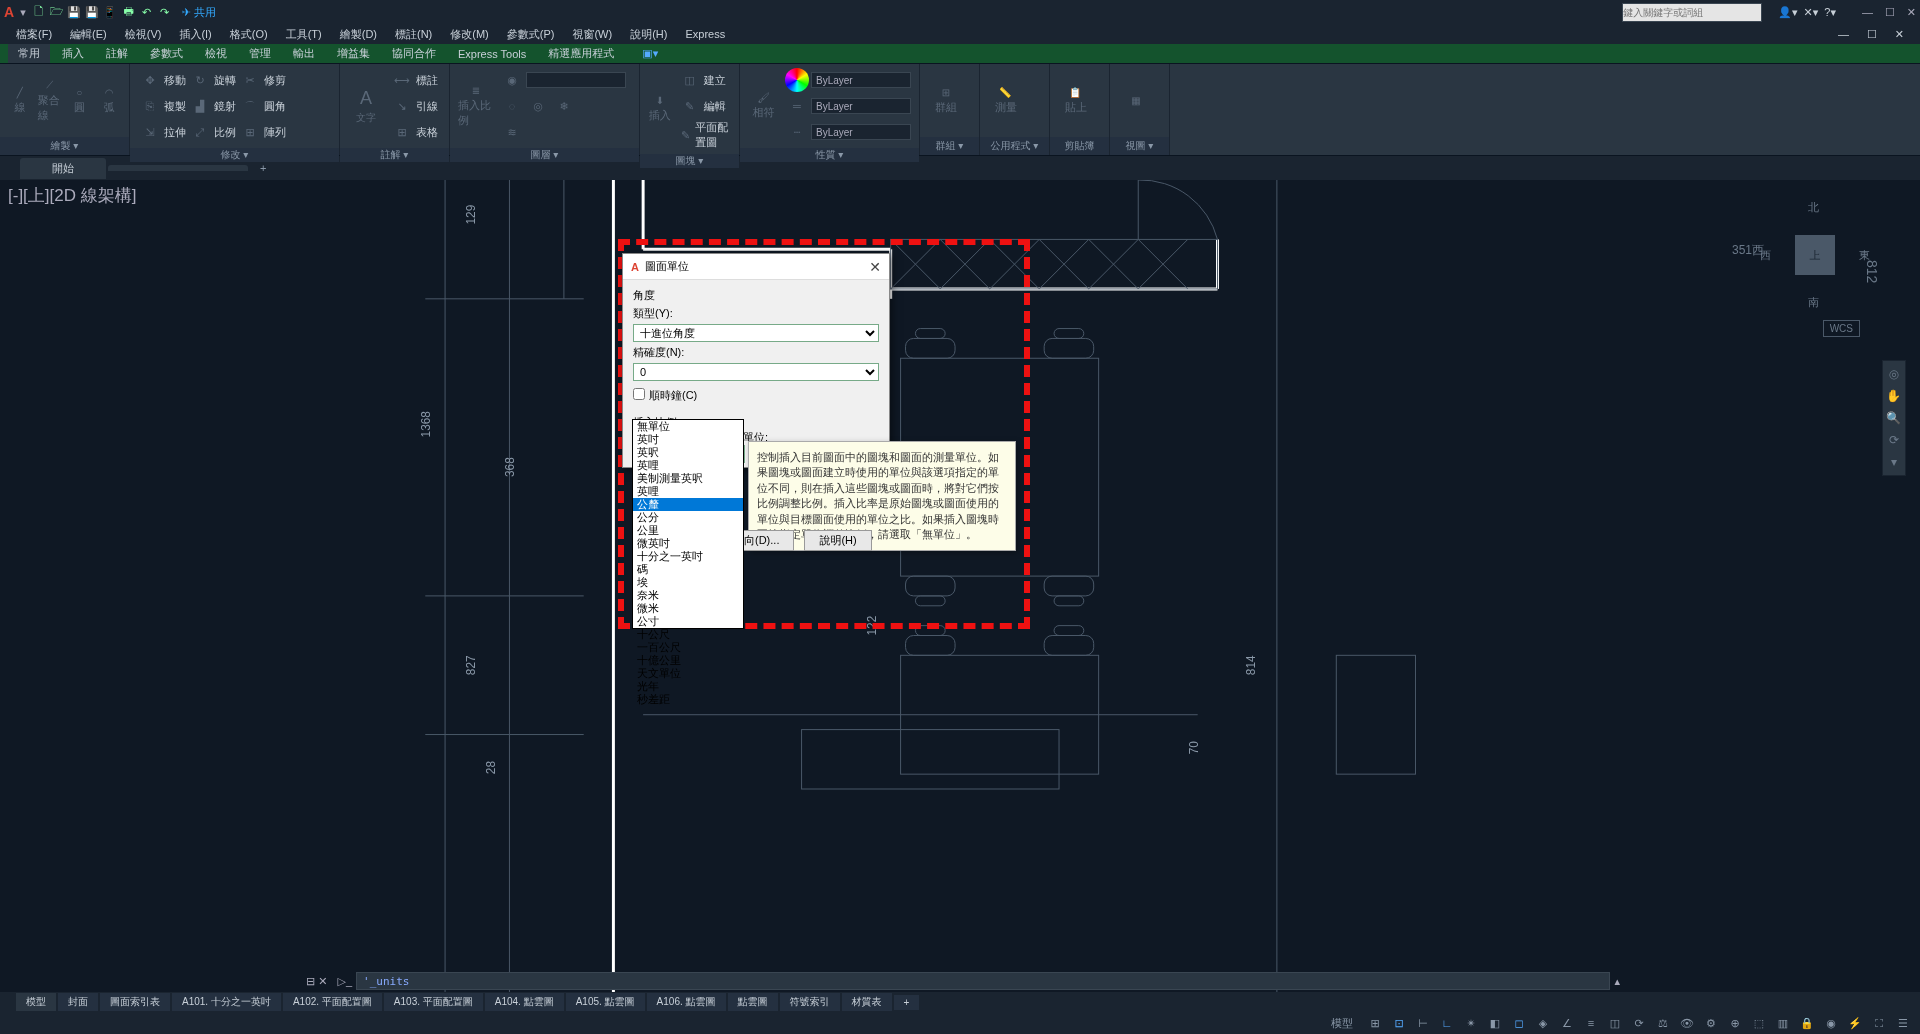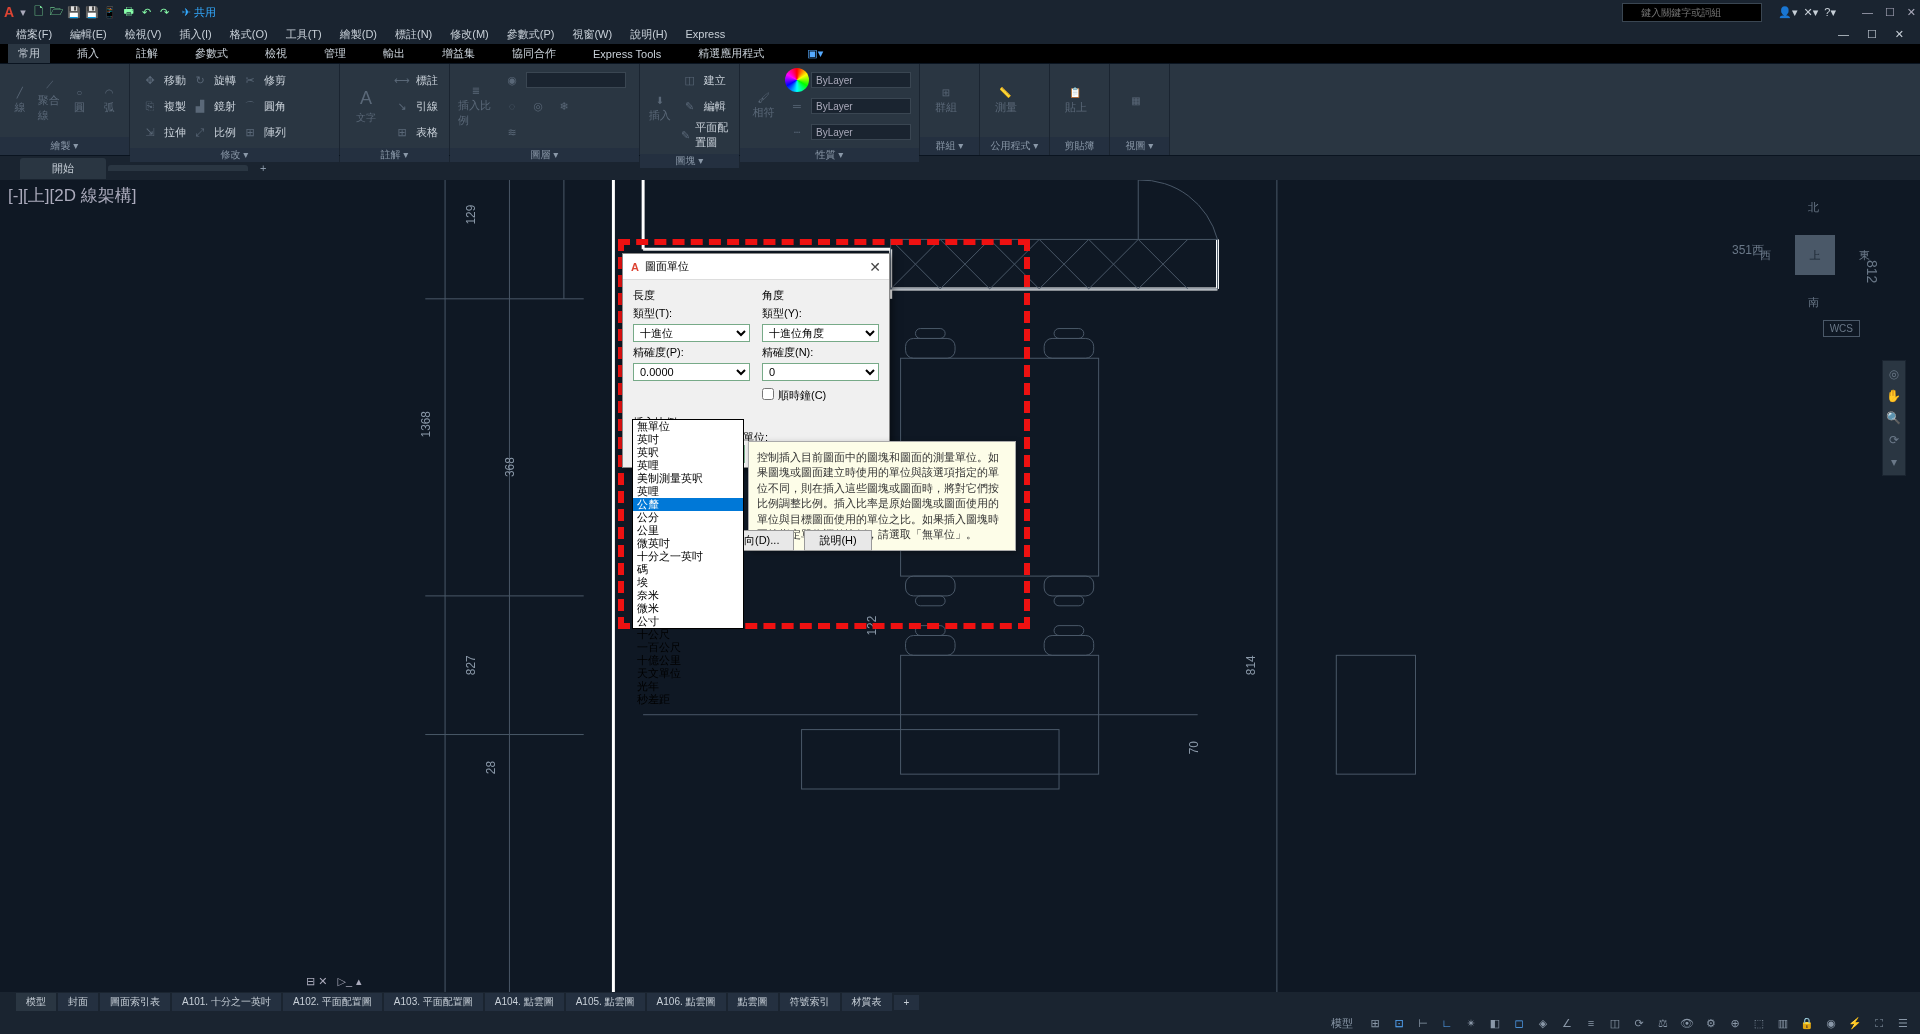--- a/index.html
+++ b/index.html
@@ -4,27 +4,27 @@
 <style>
 *{margin:0;padding:0;box-sizing:border-box;font-family:"Microsoft JhengHei",Arial,sans-serif;font-size:11px;user-select:none}
 body{background:#1e2a38;color:#c8d0d8;overflow:hidden;width:1920px;height:1034px;position:relative}
 
 .titlebar{height:24px;background:#1a2430;display:flex;align-items:center;padding:0 4px;gap:6px}
 .titlebar .logo{color:#d43;font-weight:bold;font-size:14px}
 .titlebar .qat{display:flex;gap:4px;align-items:center}
 .titlebar .qat span{width:14px;height:14px;display:inline-flex;align-items:center;justify-content:center;color:#8fa}
 .titlebar .share{color:#3af;margin-left:4px}
 .titlebar .spacer{flex:1}
-.titlebar .search{width:140px;height:19px;background:#000000;border:1px solid #3a4652;color:#667;padding:0 18px;font-size:10px}
+.titlebar .search{width:140px;height:19px;background:#e5e5e5;border:1px solid #3a4652;color:#667;padding:0 0;font-size:10px}
 .titlebar .winctl{display:flex;gap:12px;margin-left:20px;color:#aab}
 
 .menubar{height:20px;background:#1a2430;display:flex;align-items:center;gap:2px;padding:0 8px}
 .menubar span{padding:2px 8px;color:#c8d0d8}
 
-.tabsrow{height:20px;background:#000000;display:flex;align-items:center;gap:17px;padding:0 8px;border-bottom:1px solid #0a1420}
+.tabsrow{height:20px;background:#14532d;display:flex;align-items:center;gap:2px;padding:0 8px;border-bottom:1px solid #0a1420}
 .tabsrow span{padding:2px 10px;color:#c8d0d8}
 .tabsrow .active{background:#2a3642}
 
 .ribbon{height:92px;background:#2a3642;display:flex;border-bottom:1px solid #0a1420}
 .panel{border-right:1px solid #1a2430;display:flex;flex-direction:column}
 .panel .body{flex:1;display:flex;align-items:center;padding:4px 8px;gap:6px}
 .panel .lbl{height:18px;text-align:center;font-size:10px;color:#8a98a8;background:#243040;display:flex;align-items:center;justify-content:center;gap:4px}
 .rbtn{width:24px;height:24px;background:#2a3642;display:inline-flex;align-items:center;justify-content:center;color:#5a6878}
 .bigbtn{width:36px;height:50px;display:flex;flex-direction:column;align-items:center;justify-content:center;color:#5a6878;gap:2px;font-size:10px}
 .col{display:flex;flex-direction:column;gap:2px}
@@ -412,27 +412,20 @@
   </div>
 
   <div class="dialog" style="top:73px">
     <div class="dtitle">
       <span class="dlogo">A</span>
       <span>圖面單位</span>
       <span class="x">✕</span>
     </div>
     <div class="dbody">
       <div class="dcol">
-        <label>長度</label>
-        <label>類型(T):</label>
-        <select class="sel"><option>十進位</option></select>
-        <label>精確度(P):</label>
-        <select class="sel"><option>0.0000</option></select>
-      </div>
-      <div class="dcol">
         <label>角度</label>
         <label>類型(Y):</label>
         <select class="sel"><option>十進位角度</option></select>
         <label>精確度(N):</label>
         <select class="sel"><option>0</option></select>
         <div class="chk">
             <input type="checkbox" style="">
             <label>順時鐘(C)</label>
           </div>
       </div>
@@ -474,20 +467,21 @@
   <div class="dbtns" style="top:350px">
     <button>方向(D)...</button>
     <button>說明(H)</button>
   </div>
 
 </div>
 
 <div class="cmdbar">
   <span class="cmdx">⊟ ✕</span>
   <span style="color:#aab">▷_</span>
+  <input class="cmdin" value="'_units" style="">
   <span style="color:#aab">▴</span>
 </div>
 
 <div class="layouttabs">
   <span class="act">模型</span>
   <span>封面</span>
   <span>圖面索引表</span>
   <span>A101. 十分之一英吋</span>
   <span>A102. 平面配置圖</span>
   <span>A103. 平面配置圖</span>

